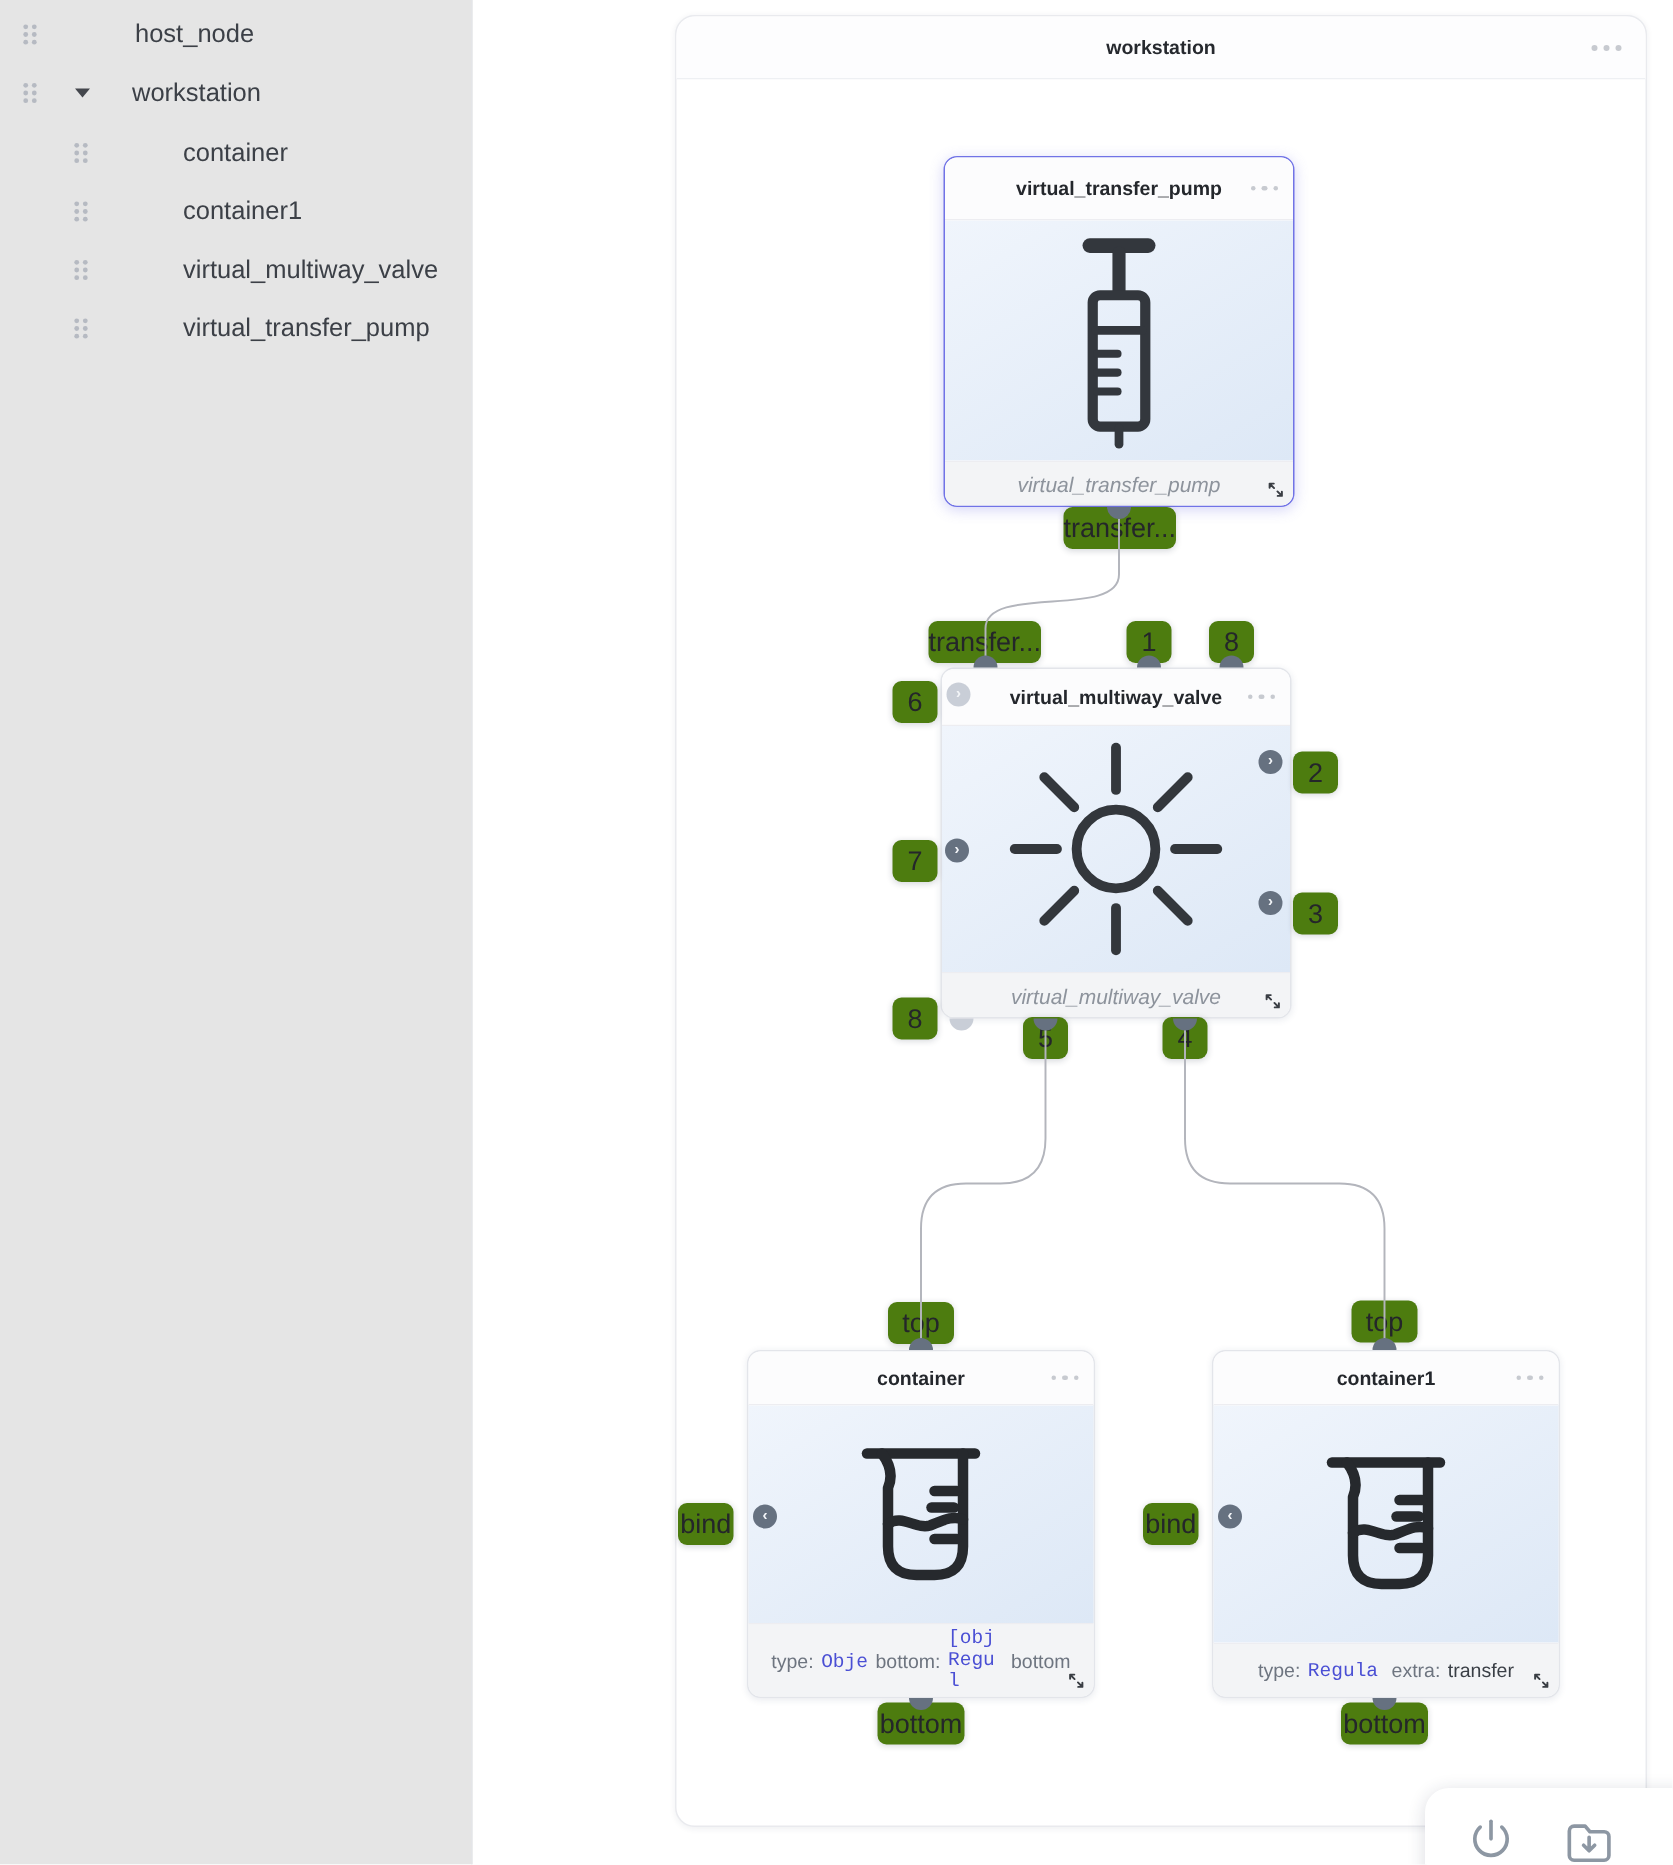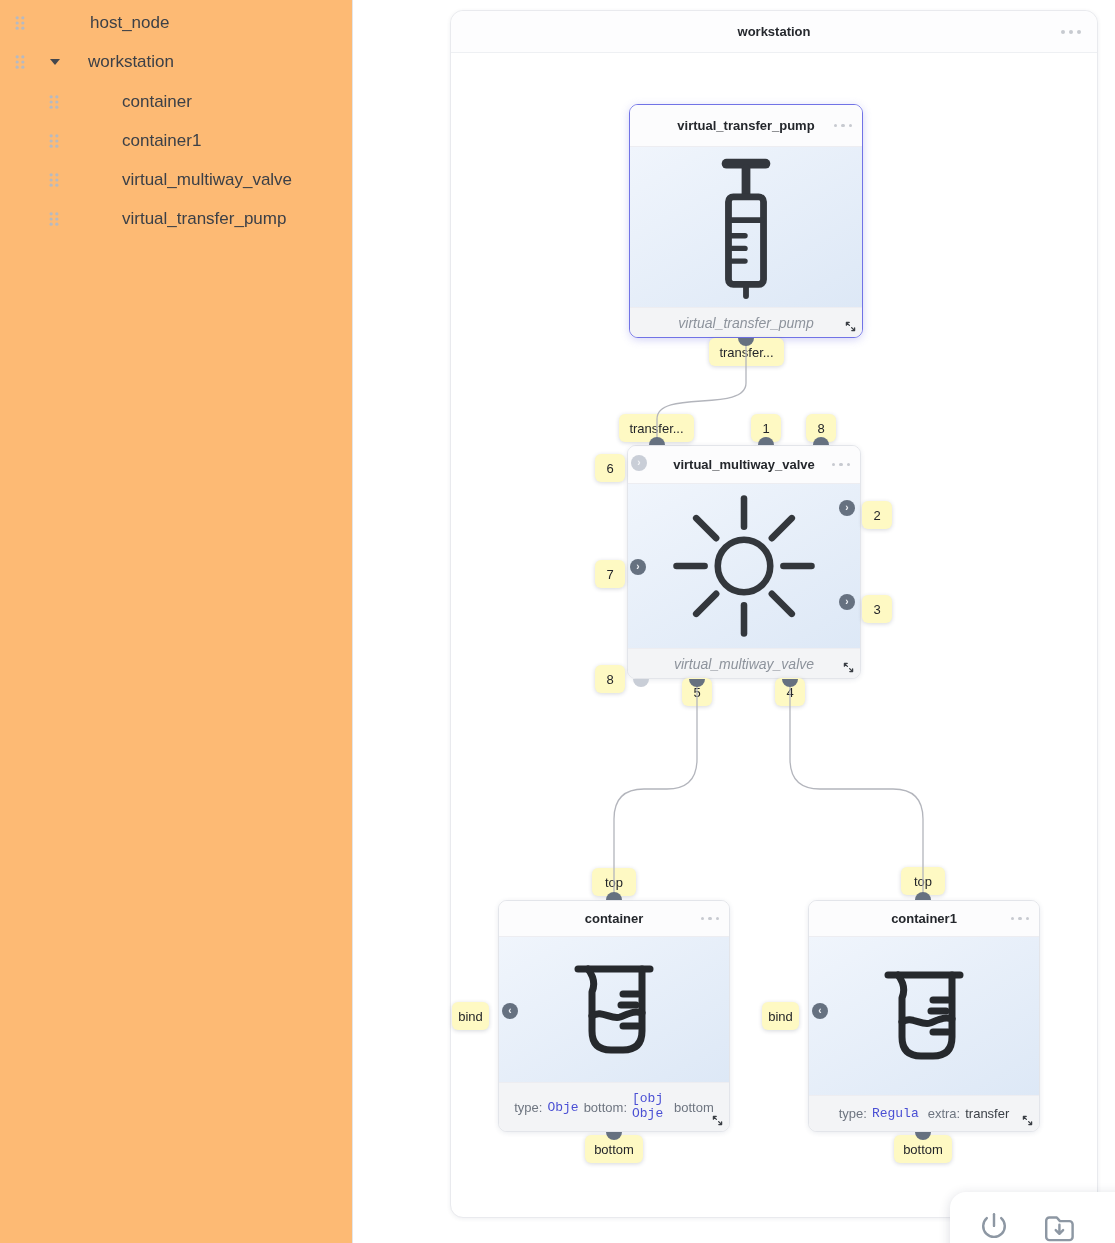--- a/index.html
+++ b/index.html
@@ -1,22 +1,22 @@
 <!DOCTYPE html>
 <html><head>
 <meta charset="utf-8">
 <style>
   * { margin:0; padding:0; box-sizing:border-box; }
   html,body { width:1115px; height:1243px; }
   body { position:relative; overflow:hidden; background:#ffffff;
          font-family:"Liberation Sans", sans-serif; color:#3c4047; }
 
   
-  .sidebar { position:absolute; left:0; top:0; width:353px; height:1243px;
-             background:#fdba74; border-right:1px solid #e4e5e8; }
+  .sidebar { position:absolute; left:0; top:0; width:315px; height:1243px;
+             background:#e5e5e5; border-right:1px solid #e4e5e8; }
   .tree-row { position:absolute; left:0; right:0; height:30px; }
   .tree-row .label { position:absolute; top:50%; transform:translateY(-50%);
                      font-size:17px; color:#3c4047; white-space:nowrap; }
   .drag-handle { position:absolute; top:50%; transform:translateY(-50%); width:12px; height:16px; }
   .caret { position:absolute; top:50%; transform:translateY(-50%); width:0; height:0;
            border-left:5px solid transparent; border-right:5px solid transparent;
            border-top:6px solid #44474d; }
 
   
   .panel { position:absolute; left:450px; top:10px; width:648px; height:1208px;
@@ -54,23 +54,23 @@
                  display:flex; align-items:center; justify-content:center; gap:5px;
                  background:#f3f4f6; border-top:1px solid #ededf1; border-radius:0 0 8px 8px; }
   .caption { font-style:italic; font-size:14px; color:#8d939c; }
   .resize-icon { position:absolute; right:5px; bottom:4px; }
   .flabel { font-size:13px; color:#6e7580; }
   .fvalue { font-family:"Liberation Mono", monospace; font-size:13px; color:#4a4fd4; white-space:nowrap; }
   .fvalue.wrap { width:37px; white-space:normal; line-height:1.15; word-break:break-word; }
   .flabel.clip { max-width:40px; overflow:hidden; white-space:nowrap; }
 
   
-  .chip { position:absolute; height:28px; background:#fef9c3; border-radius:6px;
+  .chip { position:absolute; height:28px; background:#4d7c0f; border-radius:6px;
           box-shadow:0 1px 4px rgba(30,40,60,.18); display:flex; align-items:center;
-          justify-content:center; font-size:13px; color:#24262a; z-index:4; white-space:nowrap; }
+          justify-content:center; font-size:18px; color:#24262a; z-index:4; white-space:nowrap; }
 
   
   .dome-up, .dome-down { position:absolute; width:16px; height:8px; background:#667180; z-index:6; }
   .dome-up   { border-radius:8px 8px 0 0; }
   .dome-down { border-radius:0 0 8px 8px; }
   .hcircle { position:absolute; width:16px; height:16px; border-radius:50%; background:#667180;
              z-index:6; display:flex; align-items:center; justify-content:center;
              color:#f3f5f8; font-size:10px; font-weight:bold; line-height:1; }
   .dim { background:#c9ced7; }
 
@@ -261,21 +261,21 @@
         <path d="M28 56 C37 49 47 60 56 57 C64 54 71 50 78 53"></path>
         <path d="M59 34 H74"></path>
           <path d="M57 45 H72"></path>
           <path d="M59 66 H74"></path>
       </svg>
     </div>
     <div class="node-footer" style="height:49px">
       <span class="flabel">type:</span>
       <span class="fvalue">Obje</span>
       <span class="flabel">bottom:</span>
-      <span class="fvalue wrap">[obj Obje</span>
+      <span class="fvalue wrap">[obj Regul</span>
       <span class="flabel clip">bottom</span>
       <svg class="resize-icon" width="13" height="13" viewBox="0 0 14 14" fill="none" stroke="#3a3e44" stroke-width="1.4" stroke-linecap="round" stroke-linejoin="round">
         <path d="M5.8 5.8 L2.9 2.9 M2.6 5.6 V2.6 H5.6"></path>
         <path d="M8.2 8.2 L11.1 11.1 M11.4 8.4 V11.4 H8.4"></path>
       </svg>
     </div>
   </div>
 
   <div class="node" style="left:357px;top:889px;width:232px;height:232px">
     <div class="node-header" style="height:36px">

